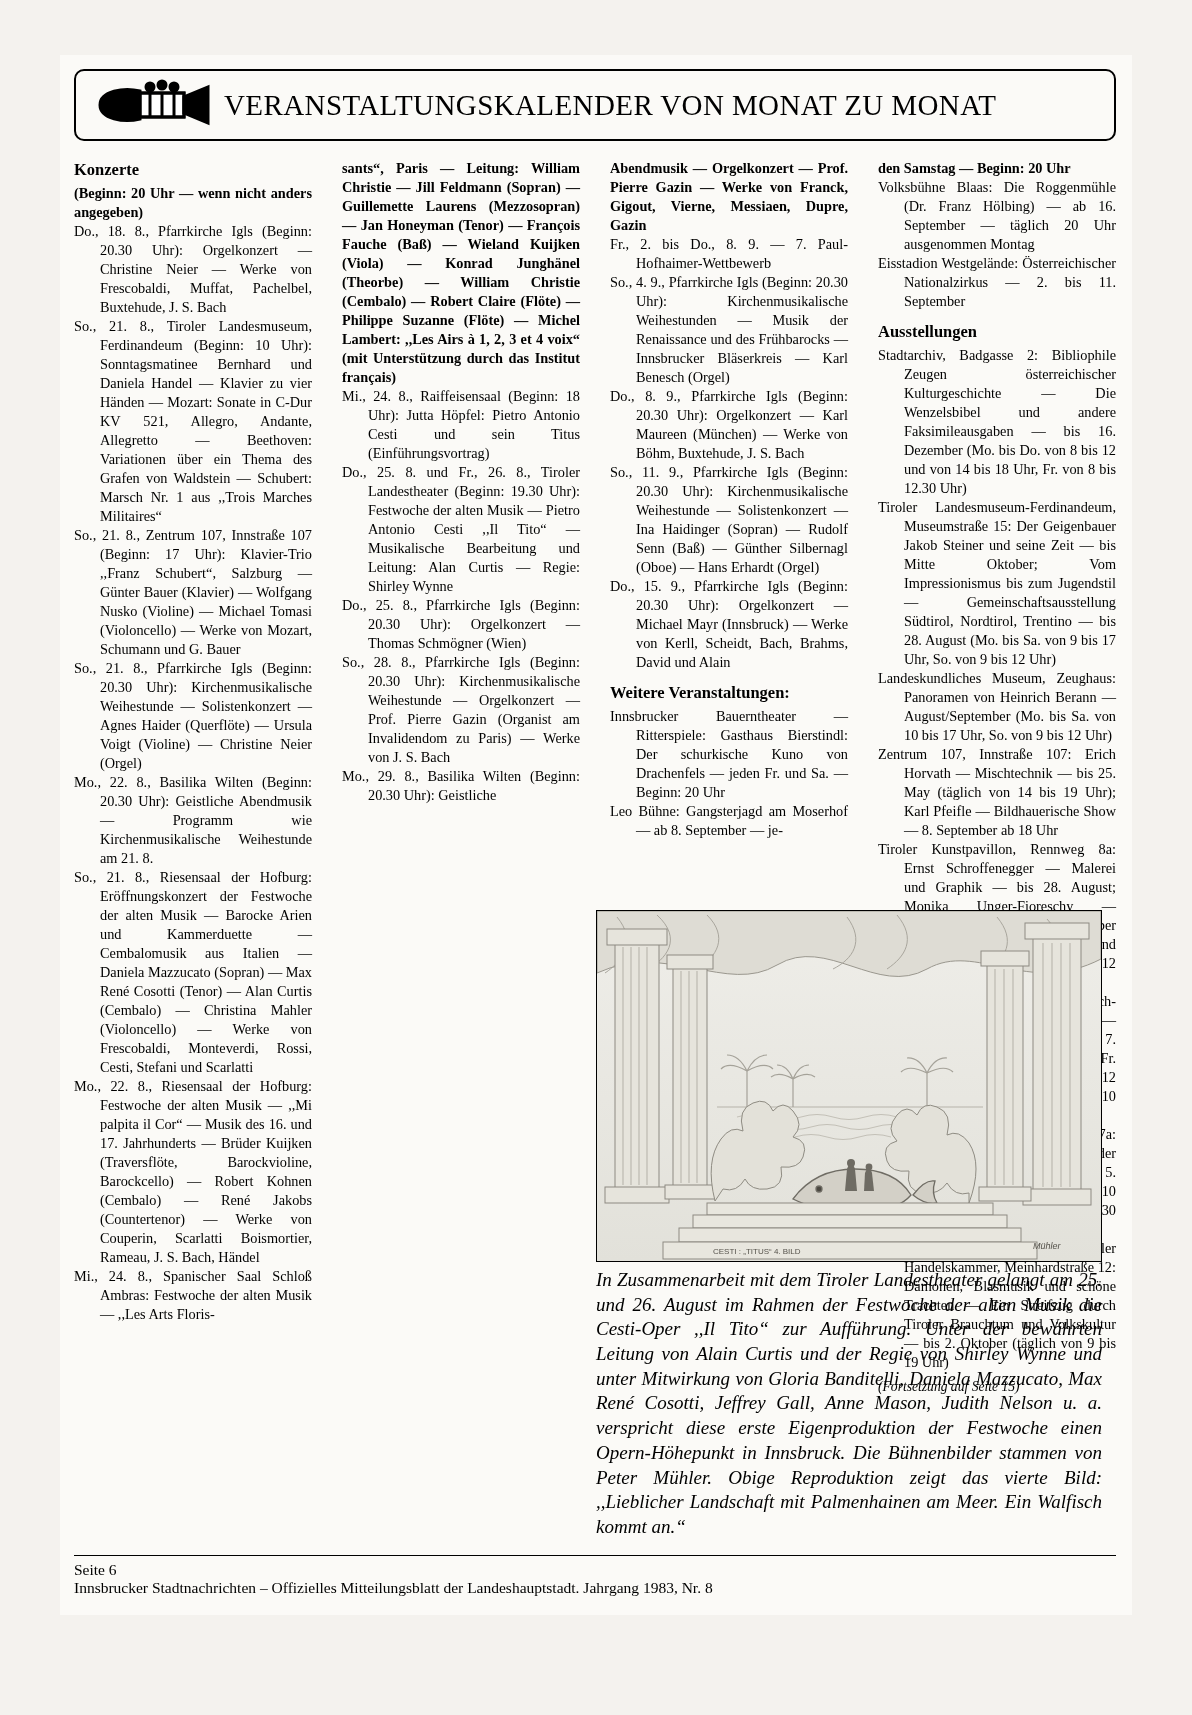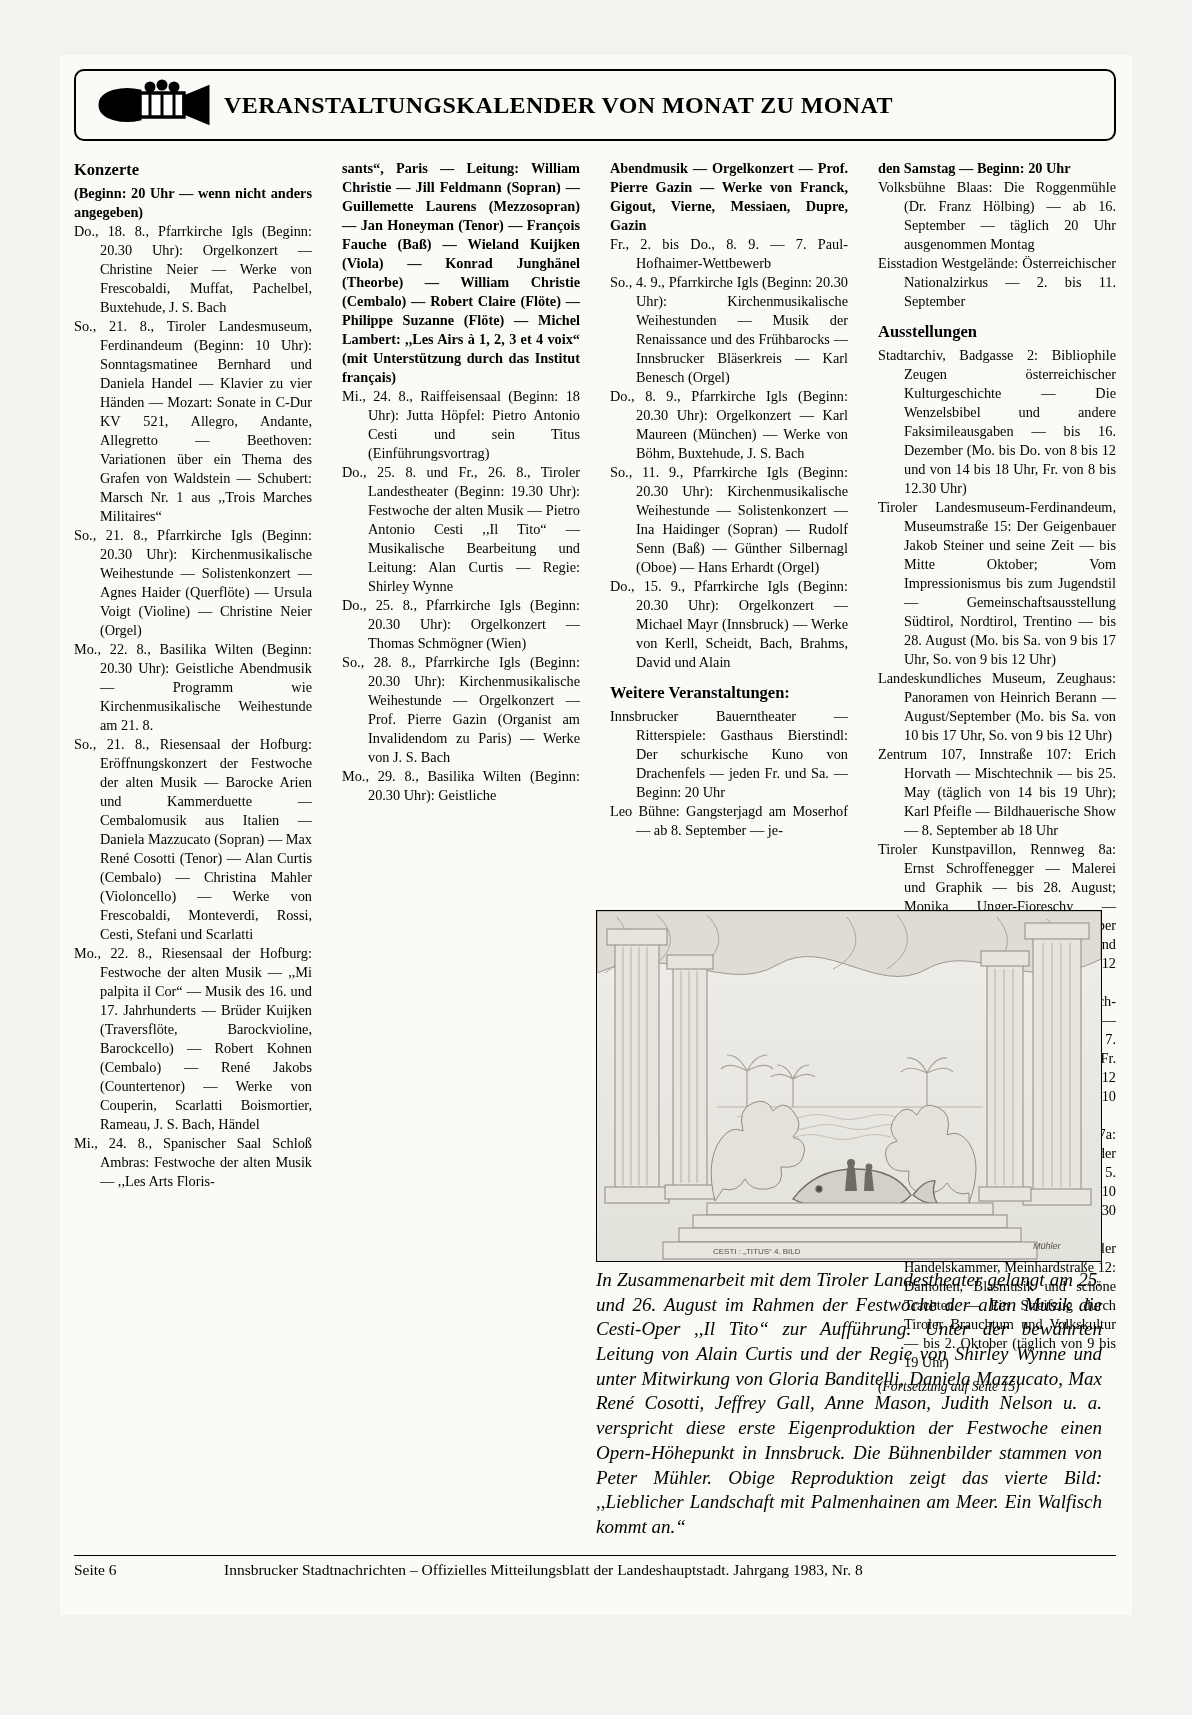--- a/index.html
+++ b/index.html
@@ -45,23 +45,23 @@
   .masthead .logo {
     width: 148px;
     height: 72px;
     display: flex;
     align-items: center;
     justify-content: center;
     flex: 0 0 auto;
   }
   .masthead h1 {
     margin: 0;
-    font-size: 24px;
+    font-size: 29px;
     letter-spacing: 0.4px;
-    font-weight: bold;
+    font-weight: normal;
     font-family: "Liberation Serif", serif;
     white-space: nowrap;
   }
   
   .columns {
     position: absolute;
     left: 14px;
     top: 104px;
     width: 1042px;
     height: 1380px;
@@ -142,20 +142,21 @@
     border-top: 1.5px solid #000;
   }
   .footer {
     position: absolute;
     left: 14px;
     top: 1506px;
     width: 1042px;
     display: flex;
     align-items: baseline;
     font-size: 15.5px;
+    flex-direction: column;
   }
   .footer .pg { width: 150px; }
   .footer .ftxt { flex: 1; text-align: left; }
 
   
   .col4 { width: 238px; }
 </style>
 </head>
 <body>
 
@@ -182,20 +183,21 @@
       <h1>VERANSTALTUNGSKALENDER VON MONAT ZU MONAT</h1>
     </div>
 
     <div class="columns">
 
       <div class="col col1">
         <h2 class="sec">Konzerte</h2>
         <p class="plain">(Beginn: 20 Uhr — wenn nicht anders angegeben)</p>
         <p class="entry">Do., 18. 8., Pfarrkirche Igls (Beginn: 20.30 Uhr): Orgelkonzert — Christine Neier — Werke von Frescobaldi, Muffat, Pachelbel, Buxtehude, J. S. Bach</p>
         <p class="entry">So., 21. 8., Tiroler Landesmuseum, Ferdinandeum (Beginn: 10 Uhr): Sonntagsmatinee Bernhard und Daniela Handel — Klavier zu vier Händen — Mozart: Sonate in C-Dur KV 521, Allegro, Andante, Allegretto — Beethoven: Variationen über ein Thema des Grafen von Waldstein — Schubert: Marsch Nr. 1 aus ,,Trois Marches Militaires“</p>
+        <p class="entry">So., 21. 8., Zentrum 107, Innstraße 107 (Beginn: 17 Uhr): Klavier-Trio ,,Franz Schubert“, Salzburg — Günter Bauer (Klavier) — Wolfgang Nusko (Violine) — Michael Tomasi (Violoncello) — Werke von Mozart, Schumann und G. Bauer</p>
         <p class="entry">So., 21. 8., Pfarrkirche Igls (Beginn: 20.30 Uhr): Kirchenmusikalische Weihestunde — Solistenkonzert — Agnes Haider (Querflöte) — Ursula Voigt (Violine) — Christine Neier (Orgel)</p>
         <p class="entry">Mo., 22. 8., Basilika Wilten (Beginn: 20.30 Uhr): Geistliche Abendmusik — Programm wie Kirchenmusikalische Weihestunde am 21. 8.</p>
         <p class="entry">So., 21. 8., Riesensaal der Hofburg: Eröffnungskonzert der Festwoche der alten Musik — Barocke Arien und Kammerduette — Cembalomusik aus Italien — Daniela Mazzucato (Sopran) — Max René Cosotti (Tenor) — Alan Curtis (Cembalo) — Christina Mahler (Violoncello) — Werke von Frescobaldi, Monteverdi, Rossi, Cesti, Stefani und Scarlatti</p>
         <p class="entry">Mo., 22. 8., Riesensaal der Hofburg: Festwoche der alten Musik — ,,Mi palpita il Cor“ — Musik des 16. und 17. Jahrhunderts — Brüder Kuijken (Traversflöte, Barockvioline, Barockcello) — Robert Kohnen (Cembalo) — René Jakobs (Countertenor) — Werke von Couperin, Scarlatti Boismortier, Rameau, J. S. Bach, Händel</p>
         <p class="entry">Mi., 24. 8., Spanischer Saal Schloß Ambras: Festwoche der alten Musik — ,,Les Arts Floris-</p>
       </div>
 
       <div class="col col2">
         <p class="plain">sants“, Paris — Leitung: William Christie — Jill Feldmann (Sopran) — Guillemette Laurens (Mezzosopran) — Jan Honeyman (Tenor) — François Fauche (Baß) — Wieland Kuijken (Viola) — Konrad Junghänel (Theorbe) — William Christie (Cembalo) — Robert Claire (Flöte) — Philippe Suzanne (Flöte) — Michel Lambert: ,,Les Airs à 1, 2, 3 et 4 voix“ (mit Unterstützung durch das Institut français)</p>
         <p class="entry">Mi., 24. 8., Raiffeisensaal (Beginn: 18 Uhr): Jutta Höpfel: Pietro Antonio Cesti und sein Titus (Einführungsvortrag)</p>

